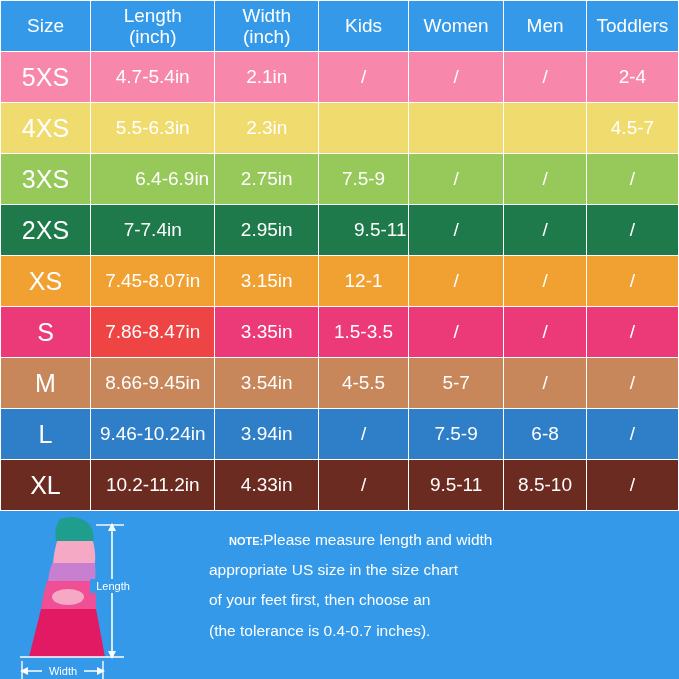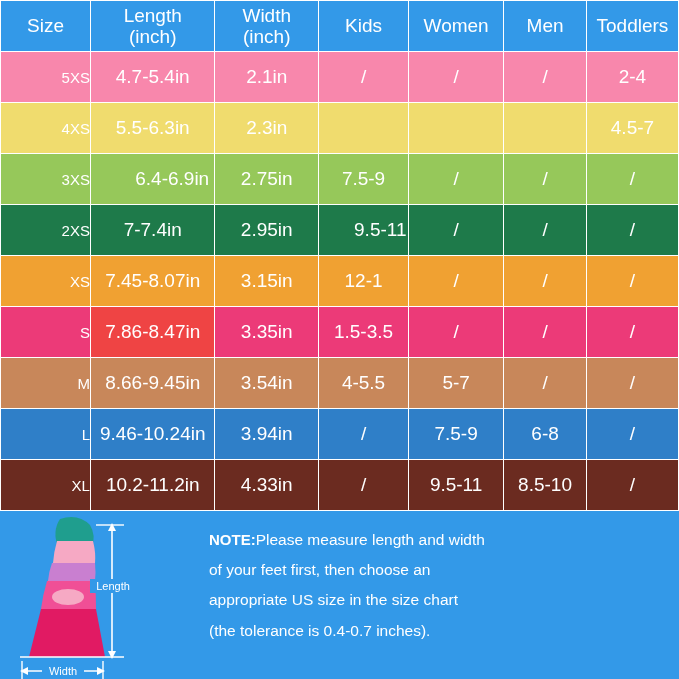--- a/index.html
+++ b/index.html
@@ -42,22 +42,21 @@
   }
   thead th .sub {
     display: block;
     font-size: 19px;
   }
   tbody td {
     height: 50px;
     font-size: 19px;
   }
   tbody td.sizecell {
-    font-size: 15px;
-    text-align: right;
+    font-size: 25px;
   }
   
   col.c0 { width: 86px; }
   col.c1 { width: 119px; }
   col.c2 { width: 99px; }
   col.c3 { width: 86px; }
   col.c4 { width: 91px; }
   col.c5 { width: 79px; }
   col.c6 { width: 88px; }
 
@@ -75,21 +74,22 @@
   }
   .note-text {
     flex: 1;
     padding: 14px 16px 8px 4px;
     color: #ffffff;
     font-size: 15.5px;
     line-height: 1.95;
   }
   .note-text .note-label {
     font-weight: bold;
-    font-size: 15px;
+    font-size: 11px;
+    margin-left: 20px;
   }
   .note-line { white-space: nowrap; }
   svg.fin-svg { display: block; }
 </style>
 </head>
 <body>
 
 <div class="chart">
 
   <table class="size-table">
@@ -242,18 +242,18 @@
         <path d="M105 160 l-8 -4 l0 8 z" fill="#ffffff"></path>
         <line x1="22" y1="150" x2="22" y2="170" stroke="#ffffff" stroke-width="1.4"></line>
         <line x1="103" y1="150" x2="103" y2="170" stroke="#ffffff" stroke-width="1.4"></line>
         <rect x="42" y="153" width="42" height="14" fill="#3399e8"></rect>
         <text x="63" y="164" text-anchor="middle" font-family="Liberation Sans, sans-serif" font-size="11" fill="#ffffff">Width</text>
       </svg>
     </div>
 
     <div class="note-text">
       <div class="note-line"><span class="note-label">NOTE:</span><span>Please measure length and width</span></div>
+      <div class="note-line">appropriate US size in the size chart</div>
       <div class="note-line">of your feet first, then choose an</div>
-      <div class="note-line">appropriate US size in the size chart</div>
       <div class="note-line">(the tolerance is 0.4-0.7 inches).</div>
     </div>
   </div>
 </div>
 
 </body></html>

